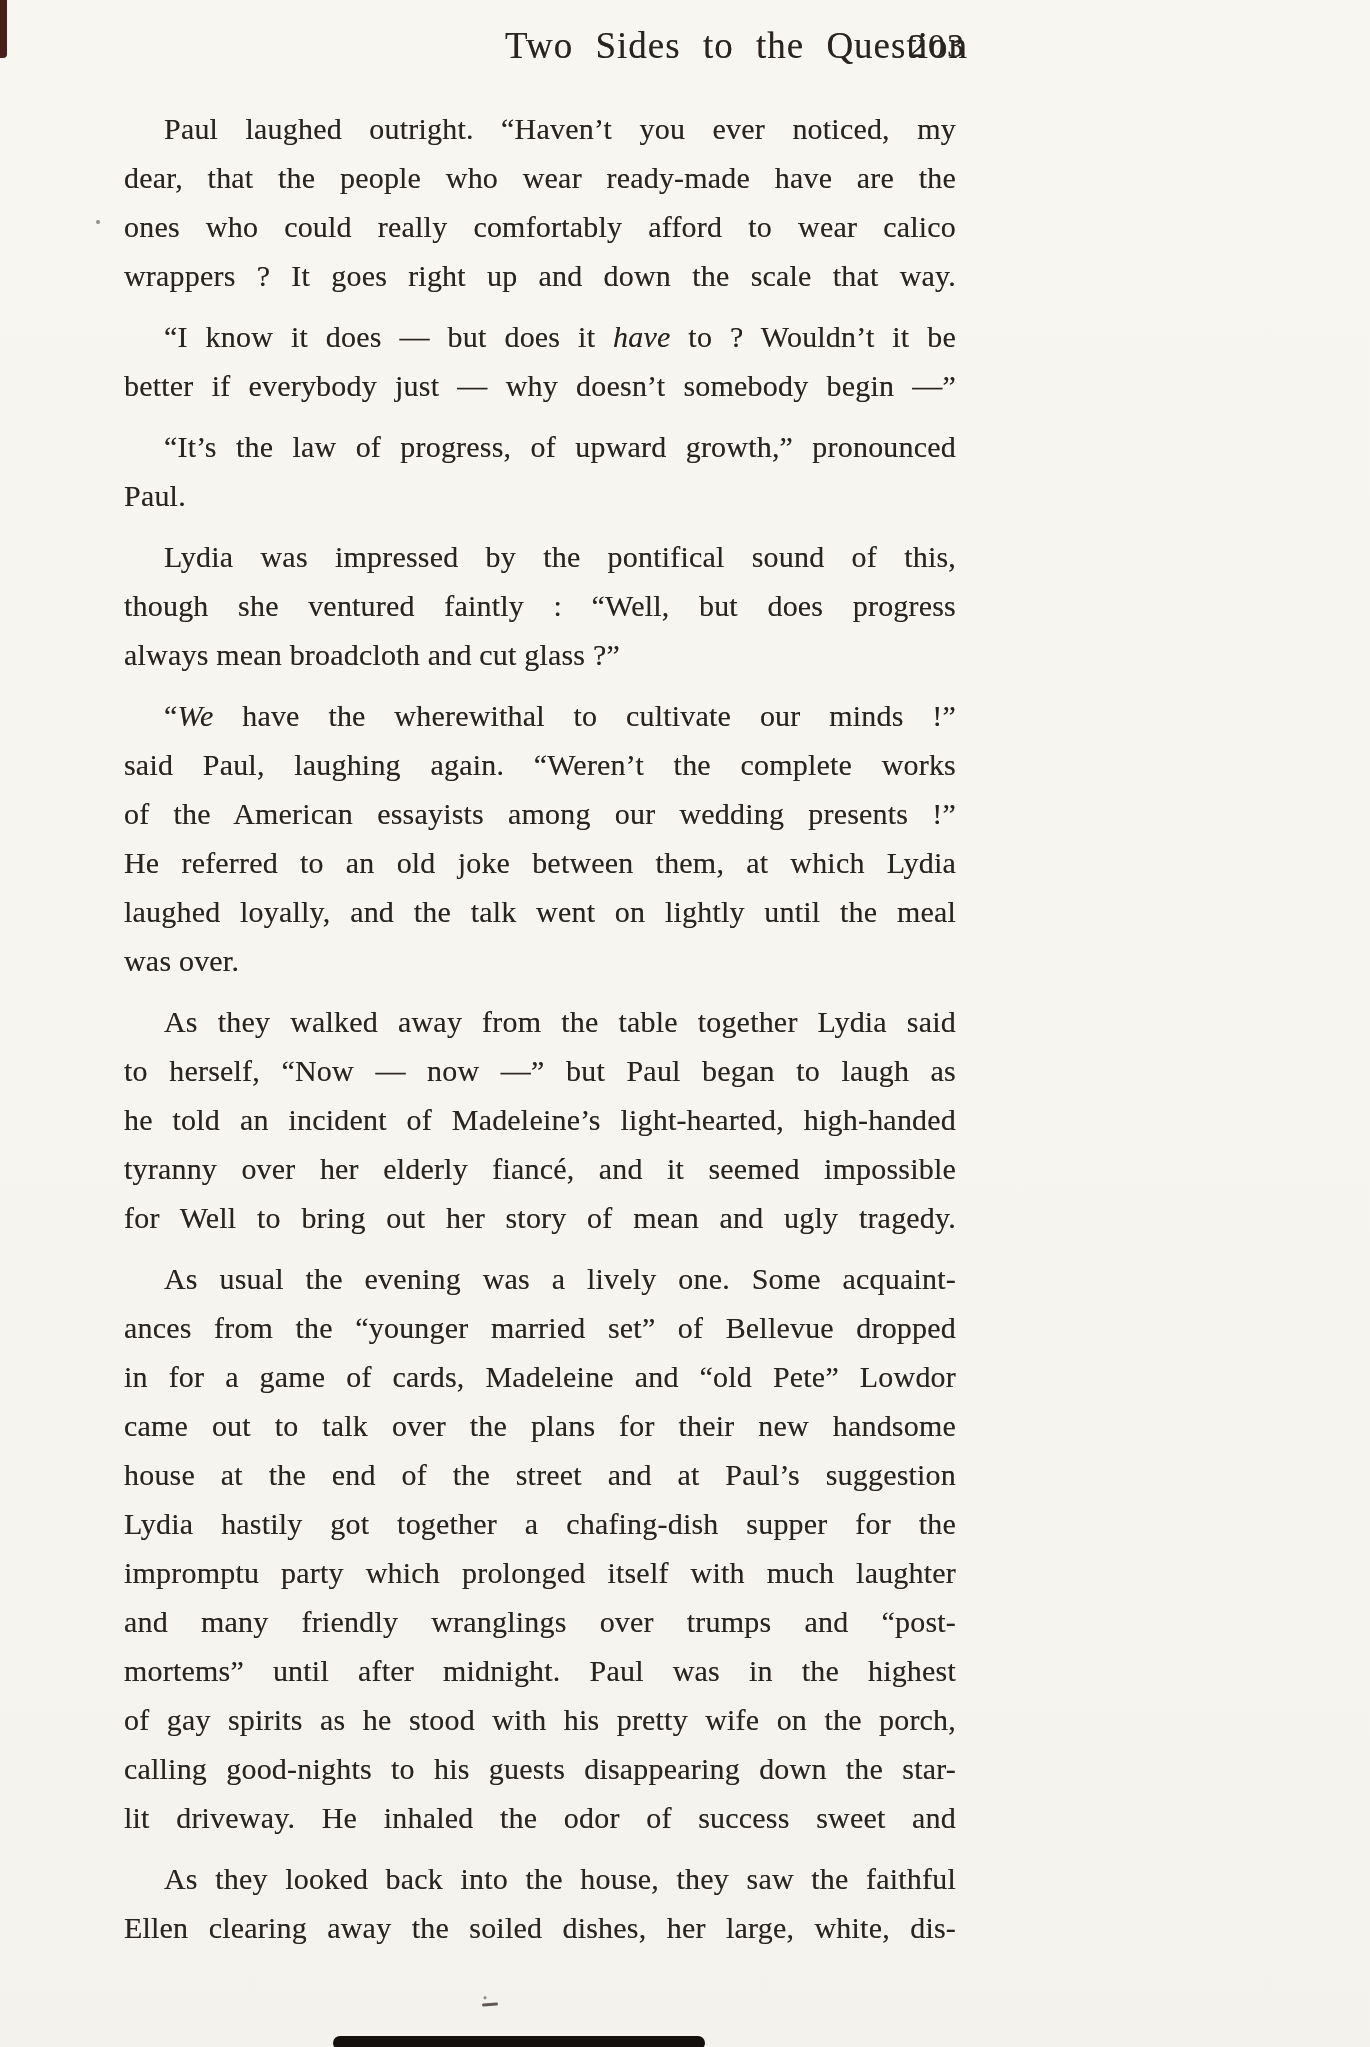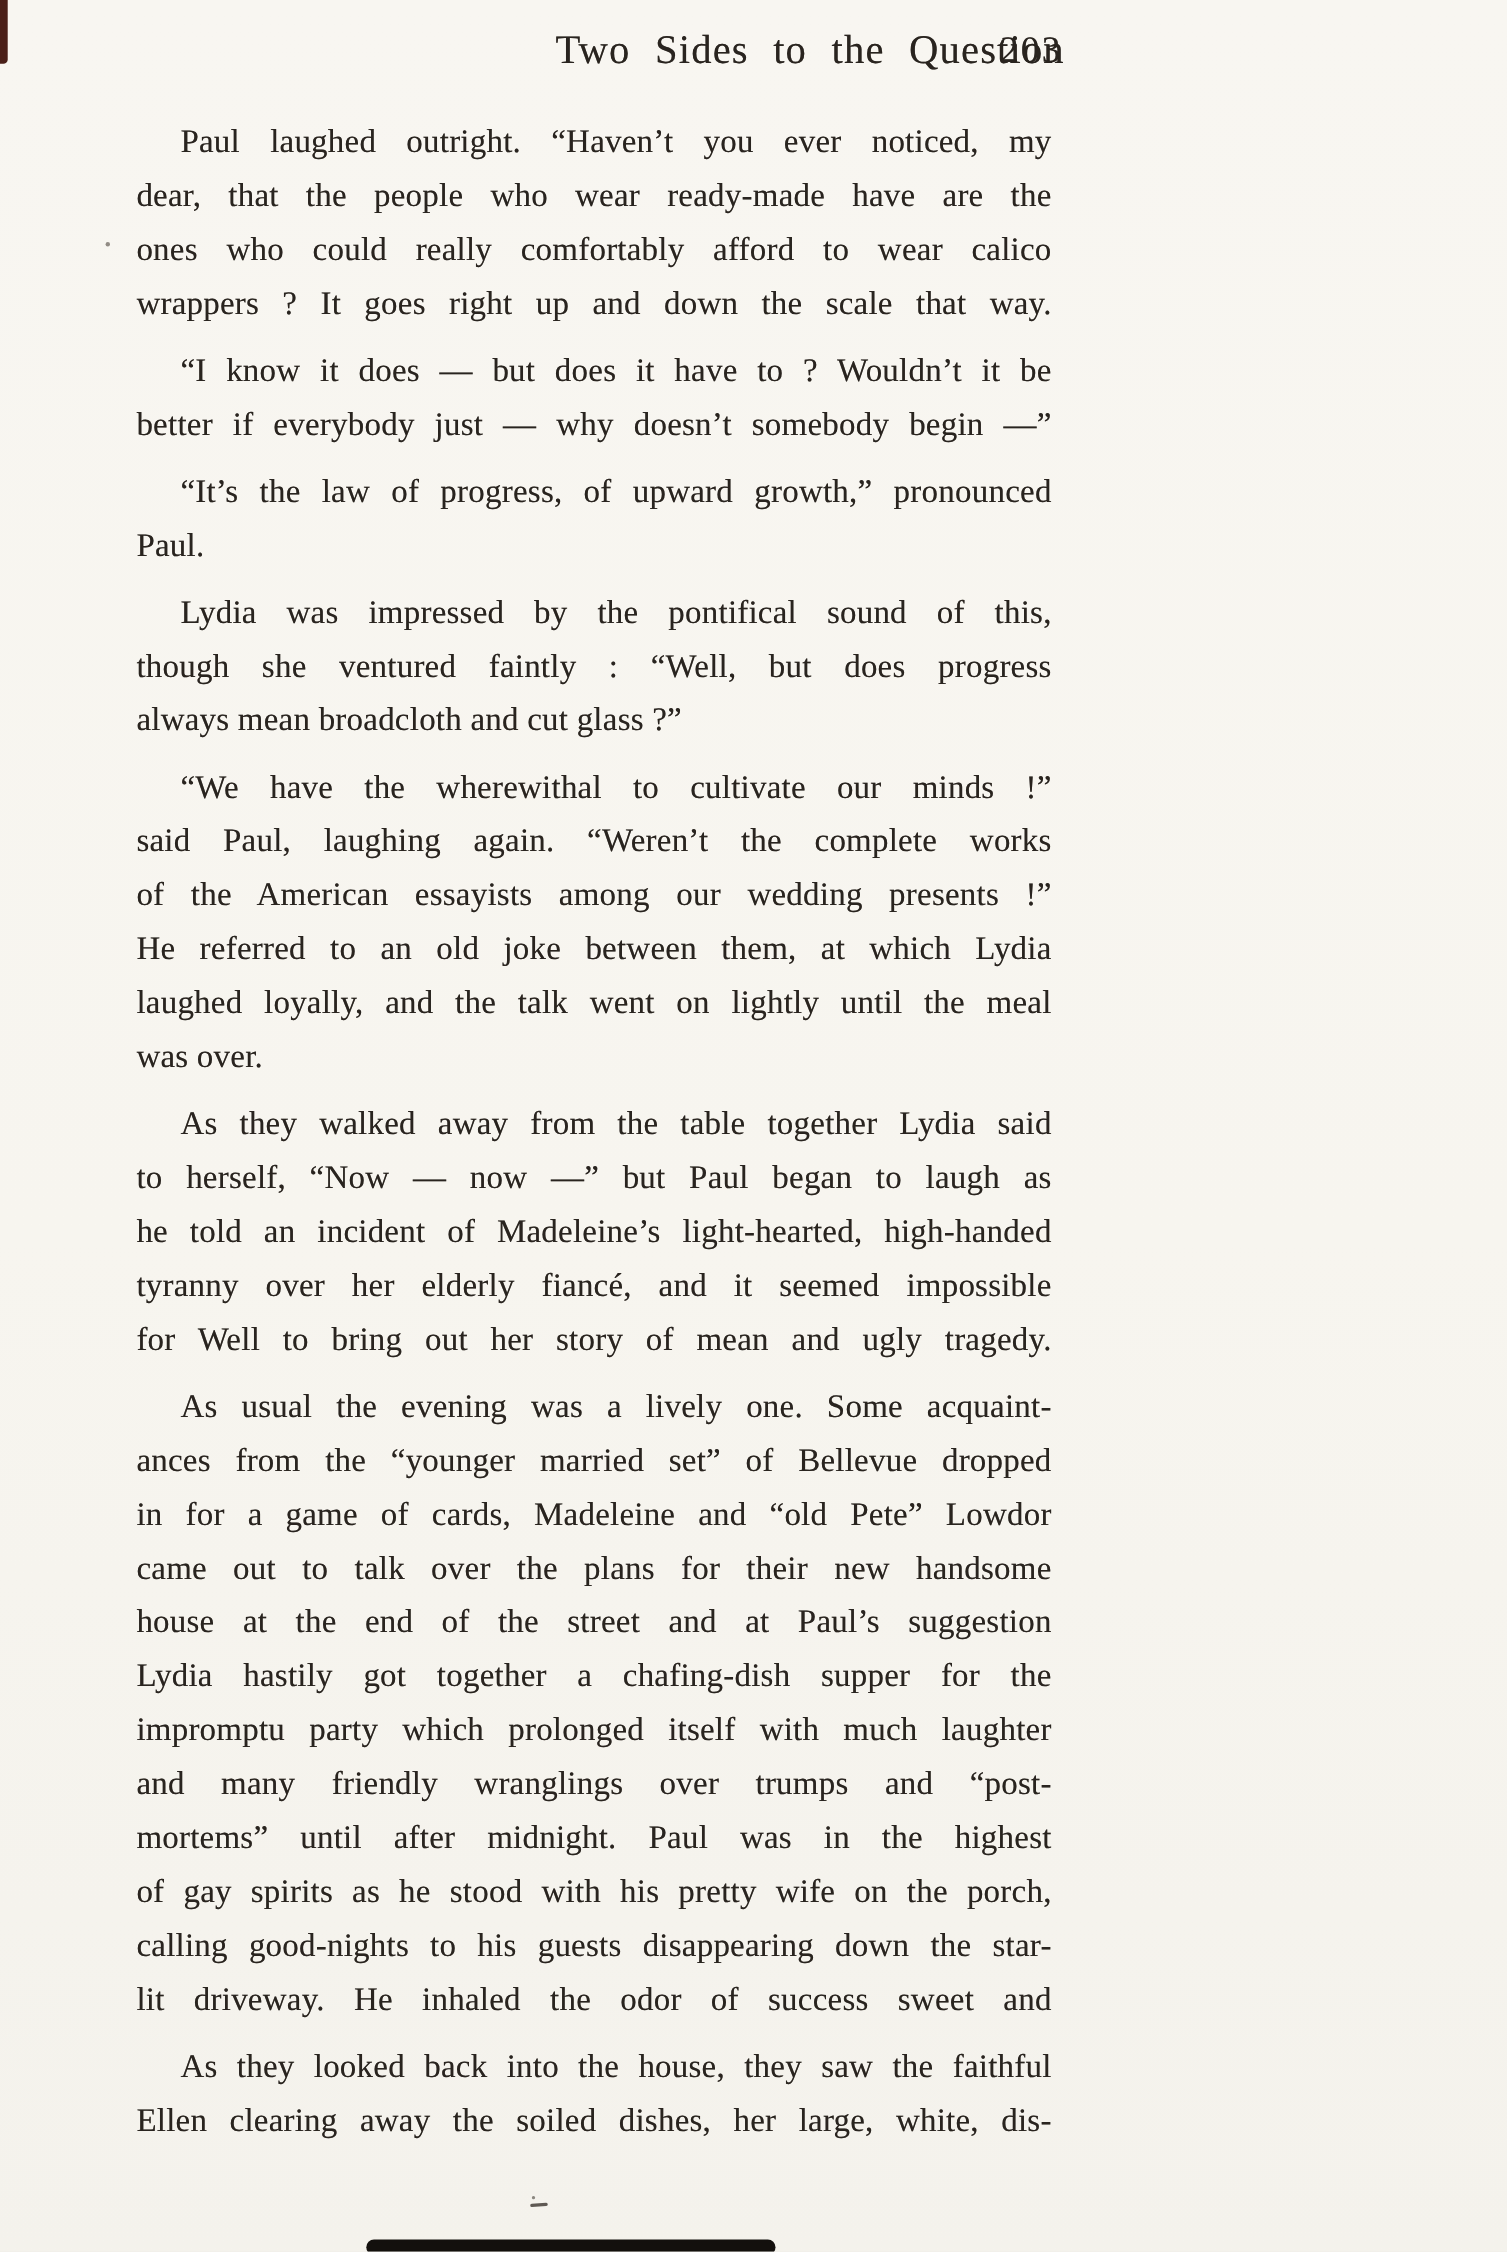--- a/index.html
+++ b/index.html
@@ -52,21 +52,21 @@
   }
   .paragraph { margin: 12px; }
   .line {
     text-align: justify;
     text-align-last: justify;
     height: 49px;
     overflow: hidden;
   }
   .line.first { padding-left: 40px; }
   .line.last { text-align-last: left; }
-  .italic { }
+  .italic { font-style: italic; }
 
   
   .edge-sliver {
     position: absolute;
     left: 0; top: 0;
     width: 7px; height: 58px;
     background: #4a1f18;
     border-radius: 0 0 4px 0;
     filter: blur(0.5px);
   }

